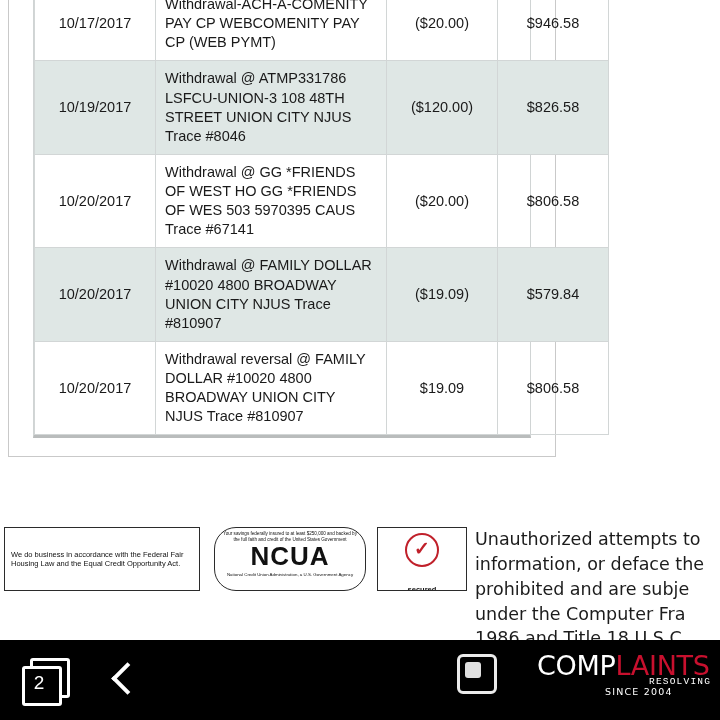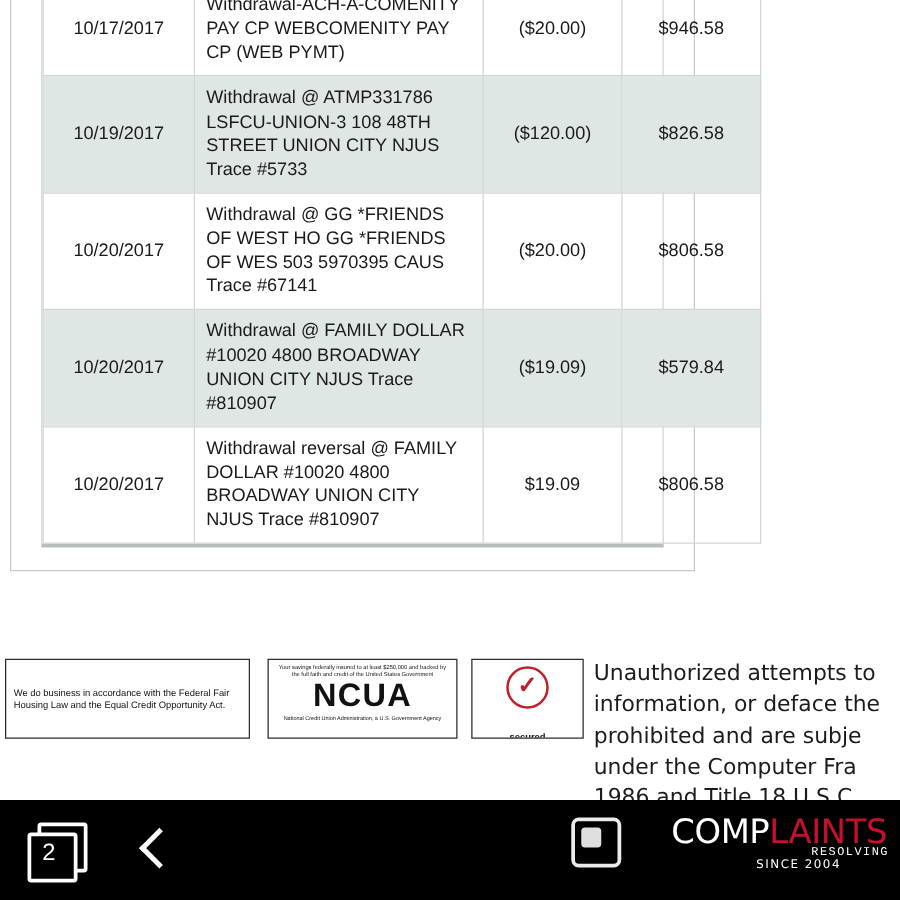--- a/index.html
+++ b/index.html
@@ -113,20 +113,21 @@
   .eh-label {
     position: absolute; left: 6px; bottom: 1px;
     font-size: 8px; font-weight: bold; color: #111;
     letter-spacing: .2px; text-align: center; width: 58px;
     line-height: 1.05;
   }
 
   .logo-ncua {
     left: 214px; top: 6px; width: 152px; height: 64px;
     text-align: center;
+    border-radius: 22px;
   }
   .ncua-top {
     font-size: 4.6px; line-height: 1.25; color: #111; margin-top: 3px;
     padding: 0 5px;
   }
   .ncua-main {
     font-size: 26px; font-weight: bold; letter-spacing: 1px;
     color: #111; line-height: 1; margin-top: 1px;
   }
   .ncua-bottom {
@@ -293,21 +294,21 @@
       <table class="txn">
         <tbody>
           <tr class="first">
             <td class="date">10/17/2017</td>
             <td class="desc">Withdrawal-ACH-A-COMENITY PAY CP WEBCOMENITY PAY CP (WEB PYMT)</td>
             <td class="amount">($20.00)</td>
             <td class="balance">$946.58</td>
           </tr>
           <tr class="alt">
             <td class="date">10/19/2017</td>
-            <td class="desc">Withdrawal @ ATMP331786 LSFCU-UNION-3 108 48TH STREET UNION CITY NJUS Trace #5733</td>
+            <td class="desc">Withdrawal @ ATMP331786 LSFCU-UNION-3 108 48TH STREET UNION CITY NJUS Trace #8046</td>
             <td class="amount">($120.00)</td>
             <td class="balance">$826.58</td>
           </tr>
           <tr>
             <td class="date">10/20/2017</td>
             <td class="desc">Withdrawal @ GG *FRIENDS OF WEST HO GG *FRIENDS OF WES 503 5970395 CAUS Trace #67141</td>
             <td class="amount">($20.00)</td>
             <td class="balance">$806.58</td>
           </tr>
           <tr class="alt">

